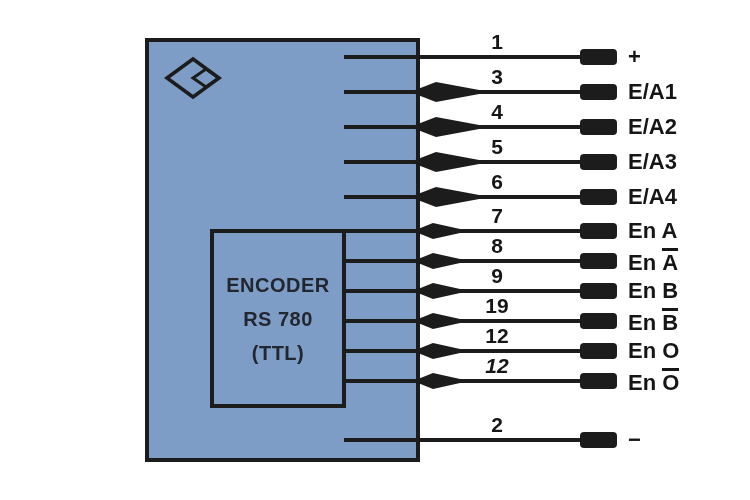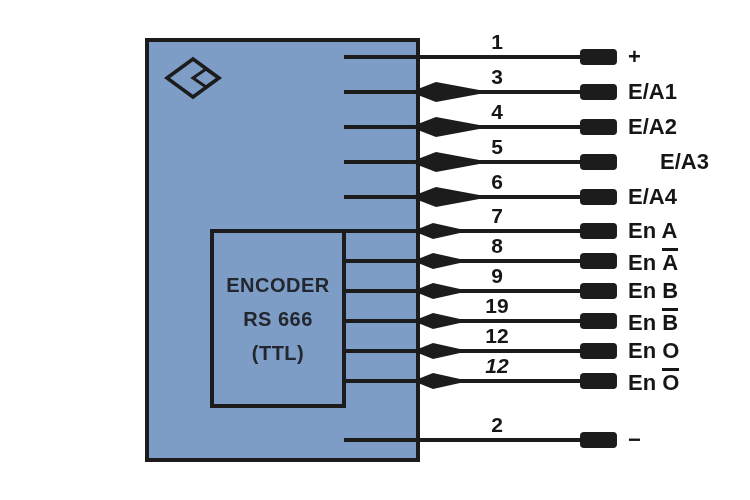--- a/index.html
+++ b/index.html
@@ -50,21 +50,21 @@
 
   <div class="device-box"></div>
 
   <svg class="logo" width="58" height="44" viewBox="0 0 58 44">
     <polygon points="3,22 29,3 55,22 29,41" fill="none" stroke="#1c1c1c" stroke-width="3.5" stroke-linejoin="miter"></polygon>
     <polygon points="29,22 42,13 55,22 42,31" fill="none" stroke="#1c1c1c" stroke-width="3" stroke-linejoin="miter"></polygon>
   </svg>
 
   <div class="encoder-box">
     <span>ENCODER</span>
-    <span>RS 666</span>
+    <span>RS 780</span>
     <span>(TTL)</span>
   </div>
 
   <div>
       <div class="wire" style="top: 55px;"></div>
       <div class="pin-num" style="top: 30px;">1</div>
       <div class="pin" style="top: 49px;"></div>
       <div class="pin-label" style="top: 44px;">+</div>
       <div class="wire" style="top: 90px;"></div>
       <svg width="82" height="22" class="arrow" style="left: 410px; top: 81px;">
@@ -79,21 +79,21 @@
       </svg>
       <div class="pin-num" style="top: 100px;">4</div>
       <div class="pin" style="top: 119px;"></div>
       <div class="pin-label" style="top: 114px;">E/A2</div>
       <div class="wire" style="top: 160px;"></div>
       <svg width="82" height="22" class="arrow" style="left: 410px; top: 151px;">
         <polygon points="0,11 26,1 80,11 26,21" fill="#1c1c1c"></polygon>
       </svg>
       <div class="pin-num" style="top: 135px;">5</div>
       <div class="pin" style="top: 154px;"></div>
-      <div class="pin-label" style="top: 149px; margin-left: 32px;">E/A3</div>
+      <div class="pin-label" style="top: 149px;">E/A3</div>
       <div class="wire" style="top: 195px;"></div>
       <svg width="82" height="22" class="arrow" style="left: 410px; top: 186px;">
         <polygon points="0,11 26,1 80,11 26,21" fill="#1c1c1c"></polygon>
       </svg>
       <div class="pin-num" style="top: 170px;">6</div>
       <div class="pin" style="top: 189px;"></div>
       <div class="pin-label" style="top: 184px;">E/A4</div>
       <div class="wire" style="top: 229px;"></div>
       <svg width="58" height="18" class="arrow" style="left: 412px; top: 222px;">
         <polygon points="1,9 21,1 57,9 21,17" fill="#1c1c1c"></polygon>

